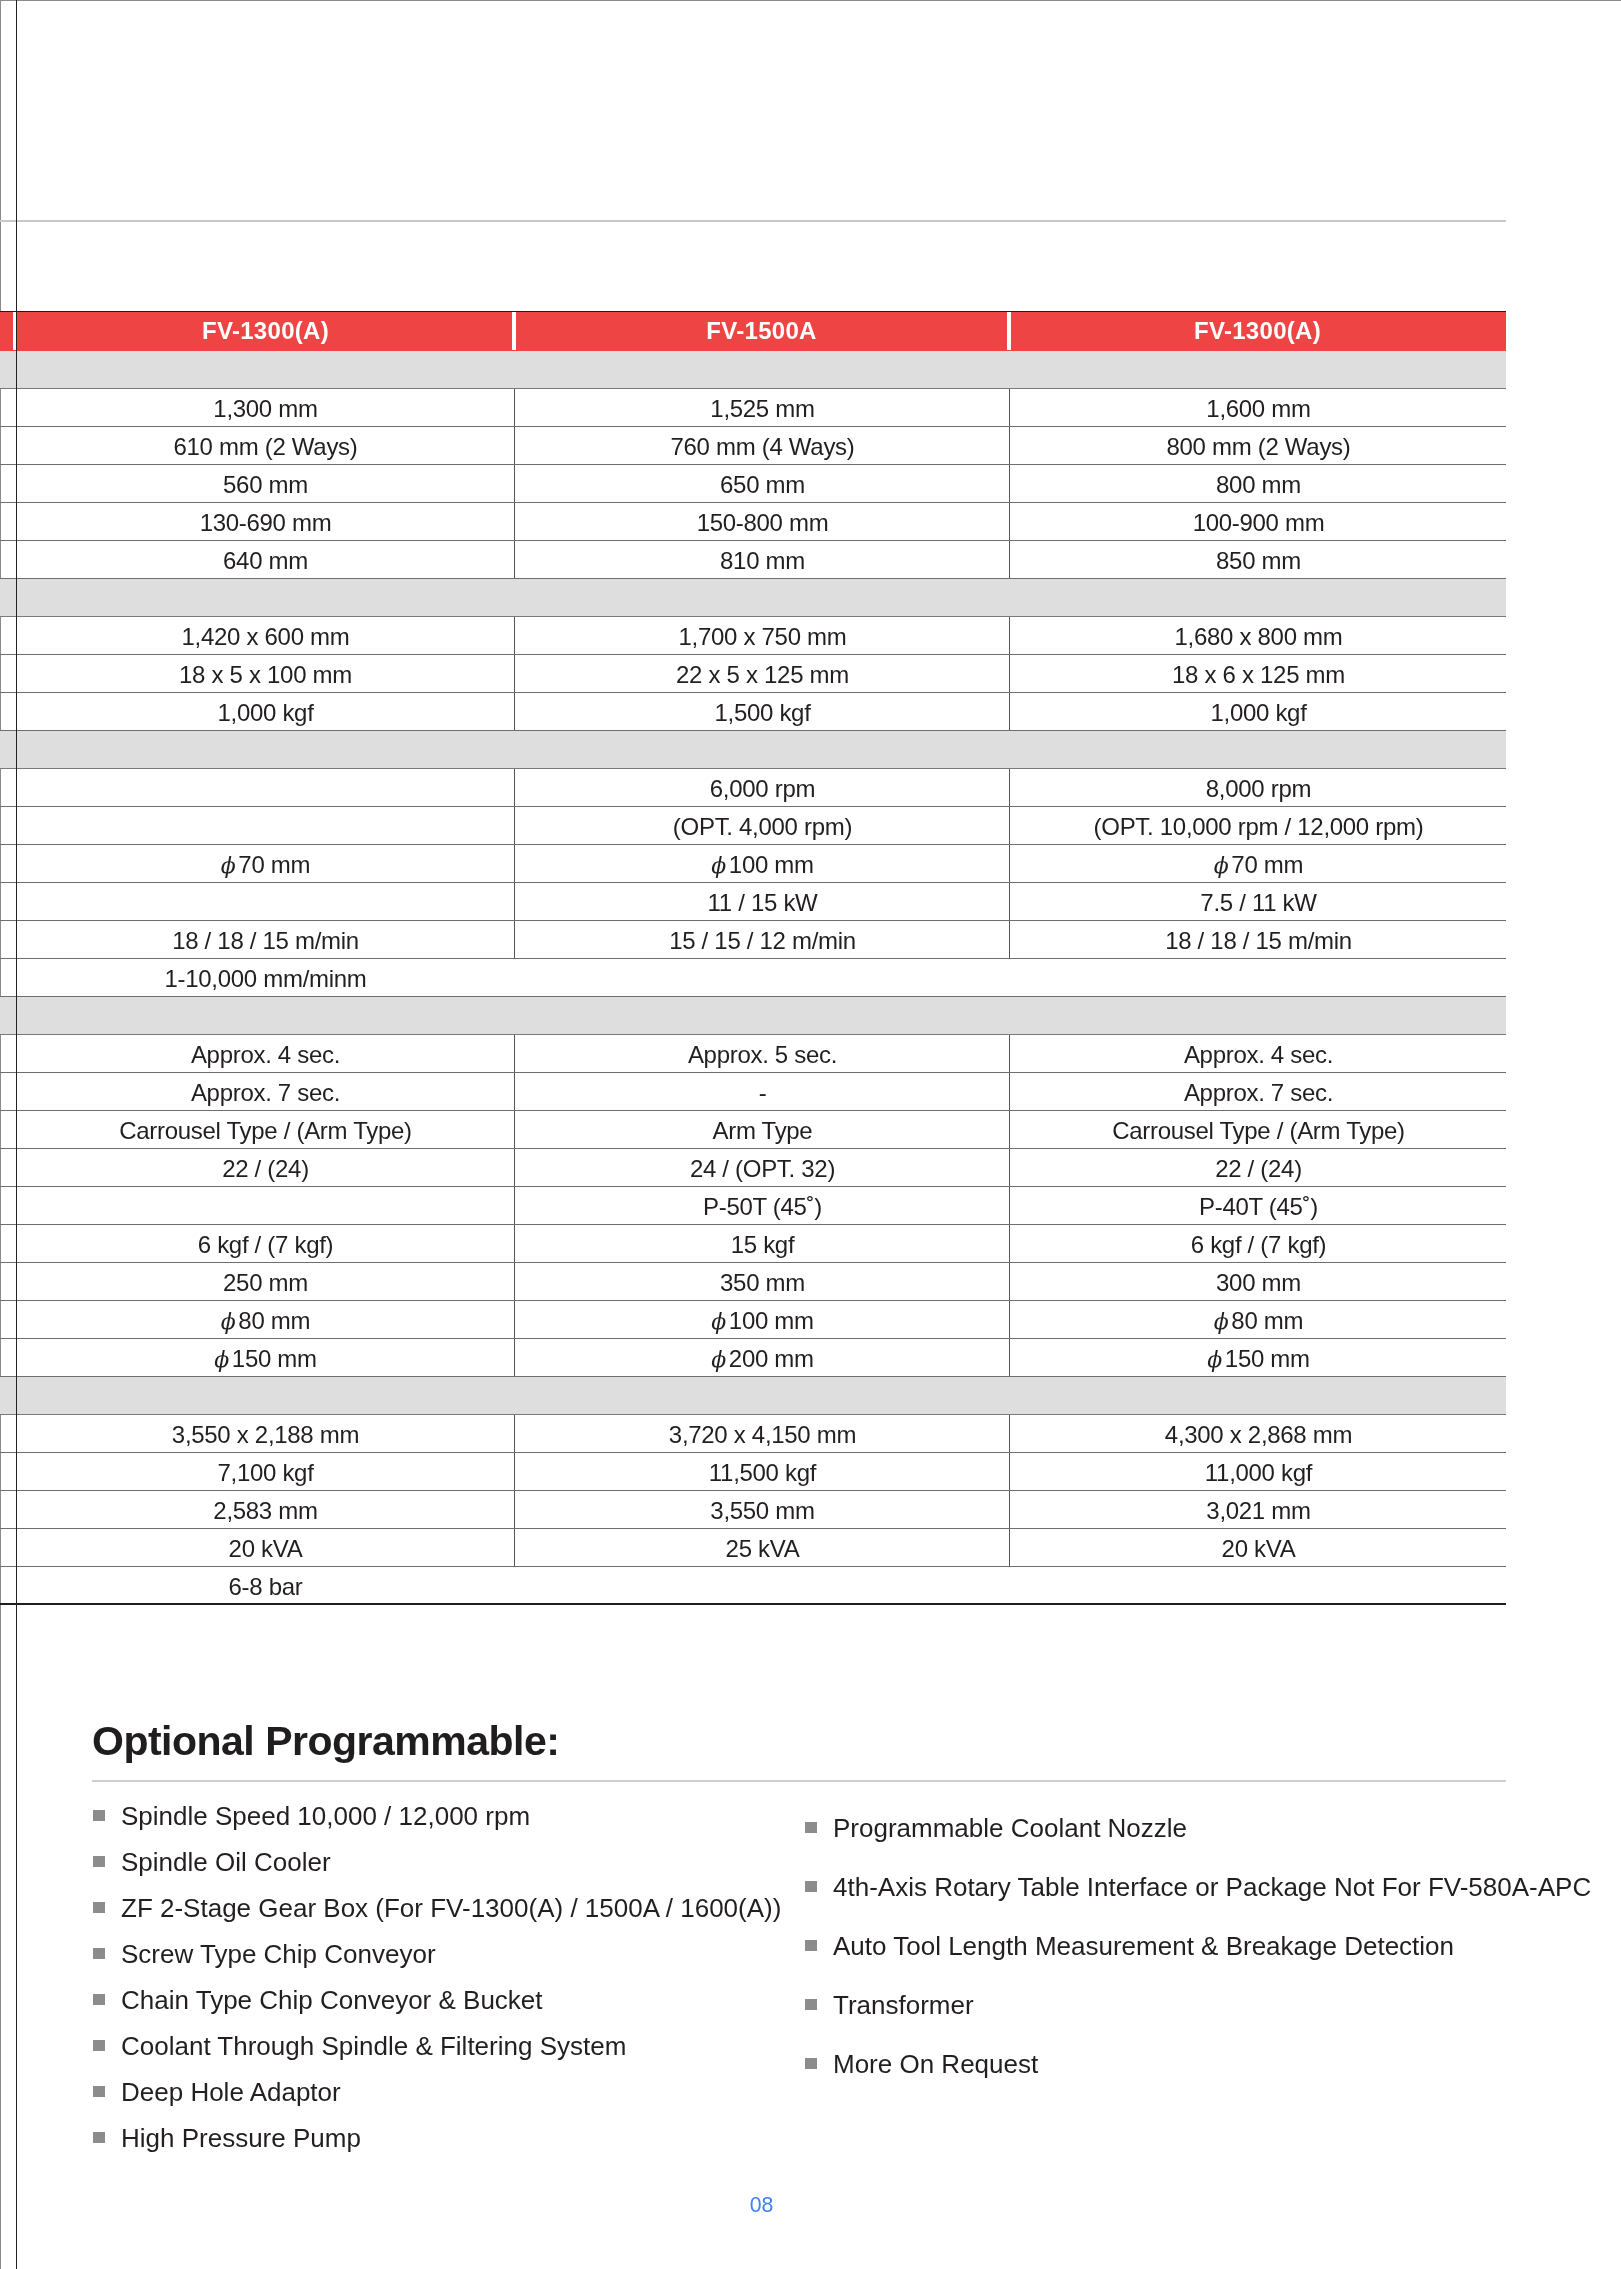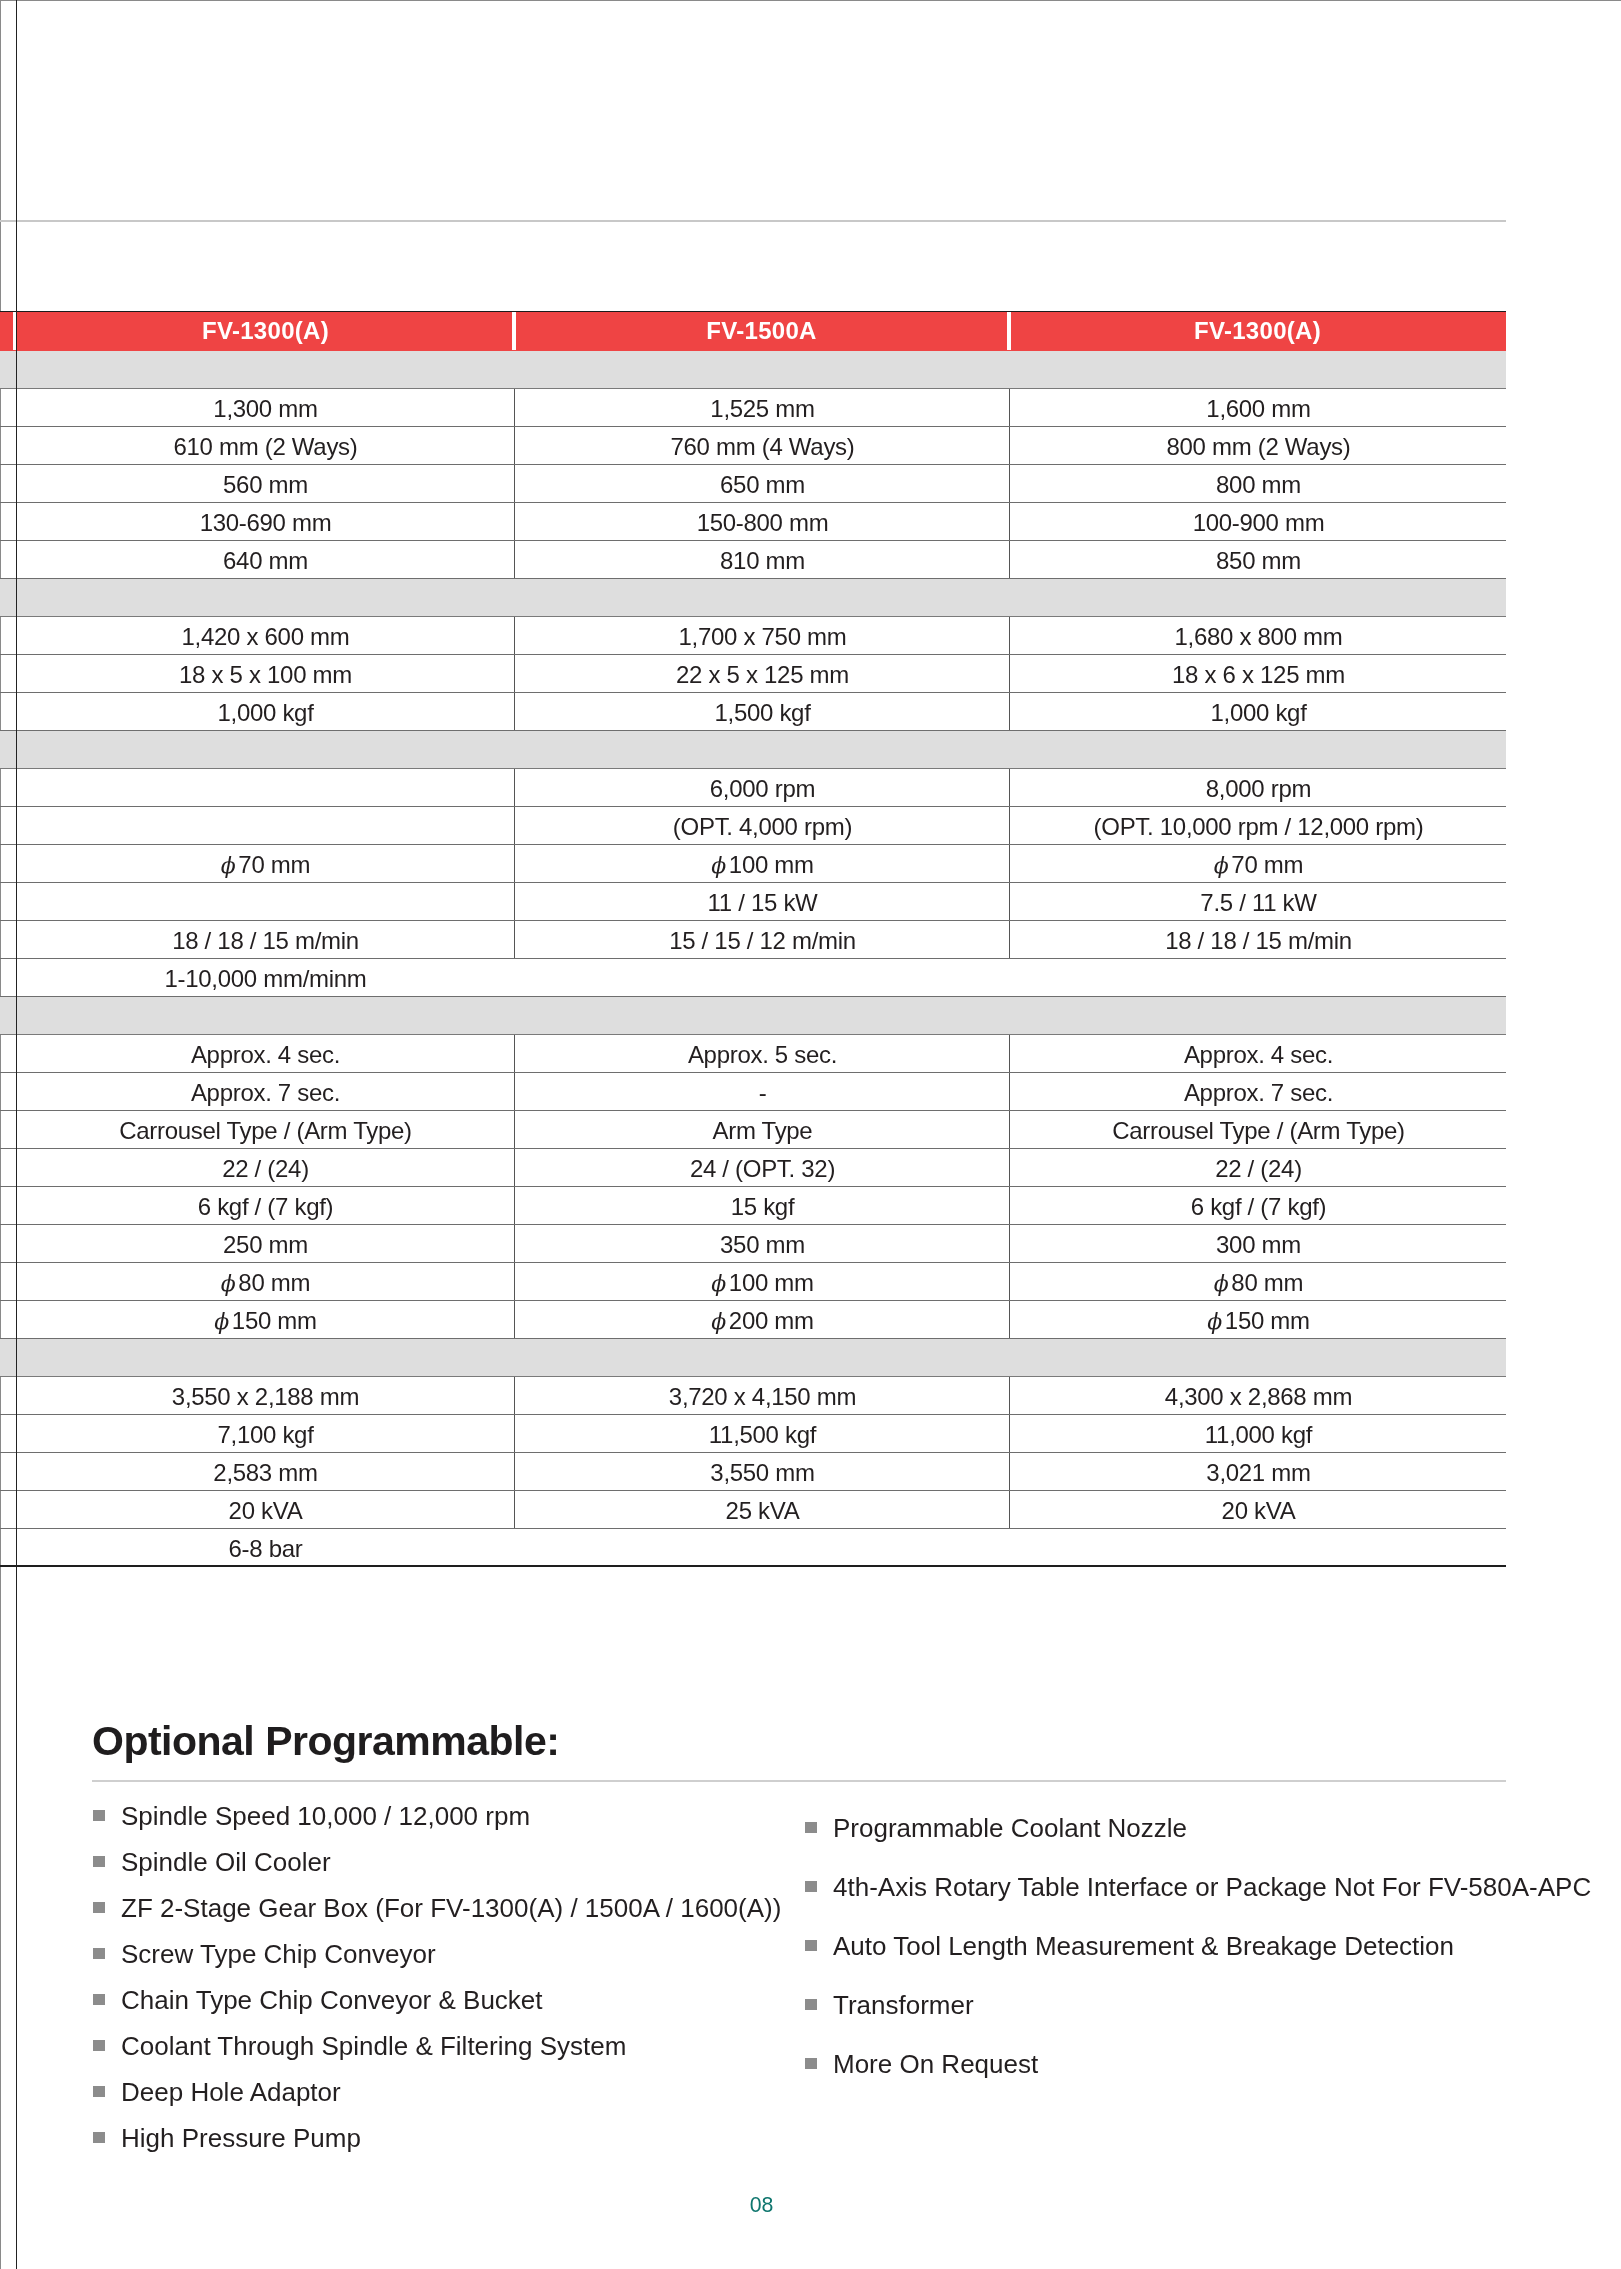--- a/index.html
+++ b/index.html
@@ -29,21 +29,21 @@
 
   .acc-title { position: absolute; left: 92px; top: 1718px; font-size: 41px; font-weight: bold;
                color: #1f1d1e; letter-spacing: -0.5px; }
   .acc-rule { position: absolute; left: 92px; top: 1780px; width: 1414px; height: 1.9px; background: #cfcfcf; }
   .acc-list { position: absolute; top: 1799px; margin: 0; padding: 0; list-style: none; }
   .acc-list.left { left: 92px; }
   .acc-list.right { left: 804px; }
   .acc-item { height: 46px; line-height: 35px; font-size: 26px; color: #231f20; position: relative; padding-left: 29px; white-space: nowrap; }
   .acc-list.right .acc-item { height: 47px; margin-top: 12px; }
   .bullet { position: absolute; left: 1px; top: 10.7px; width: 11.6px; height: 11.6px; background: #8c8c8c; }
-  .page-number { position: absolute; left: 737px; top: 2193px; width: 49px; text-align: center; font-size: 21.3px; color: #0f766e; }
+  .page-number { position: absolute; left: 737px; top: 2193px; width: 49px; text-align: center; font-size: 21.3px; color: #3b82f6; }
 </style>
 </head>
 <body>
 
 <div class="page-frame"></div>
 <div class="left-rule"></div>
 <div class="top-rule"></div>
 
 <div class="spec-table">
   <div class="header-row">
@@ -141,20 +141,25 @@
       </div>
       <div class="row">
         <div class="cell c1"><span>Carrousel Type / (Arm Type)</span></div>
         <div class="cell c2"><span>Arm Type</span></div>
         <div class="cell c3"><span>Carrousel Type / (Arm Type)</span></div>
       </div>
       <div class="row">
         <div class="cell c1"><span>22 / (24)</span></div>
         <div class="cell c2"><span>24 / (OPT. 32)</span></div>
         <div class="cell c3"><span>22 / (24)</span></div>
+      </div>
+      <div class="row">
+        <div class="cell c1"></div>
+        <div class="cell c2"><span>P-50T (45˚)</span></div>
+        <div class="cell c3"><span>P-40T (45˚)</span></div>
       </div>
       <div class="row">
         <div class="cell c1"><span>6 kgf / (7 kgf)</span></div>
         <div class="cell c2"><span>15 kgf</span></div>
         <div class="cell c3"><span>6 kgf / (7 kgf)</span></div>
       </div>
       <div class="row">
         <div class="cell c1"><span>250 mm</span></div>
         <div class="cell c2"><span>350 mm</span></div>
         <div class="cell c3"><span>300 mm</span></div>

